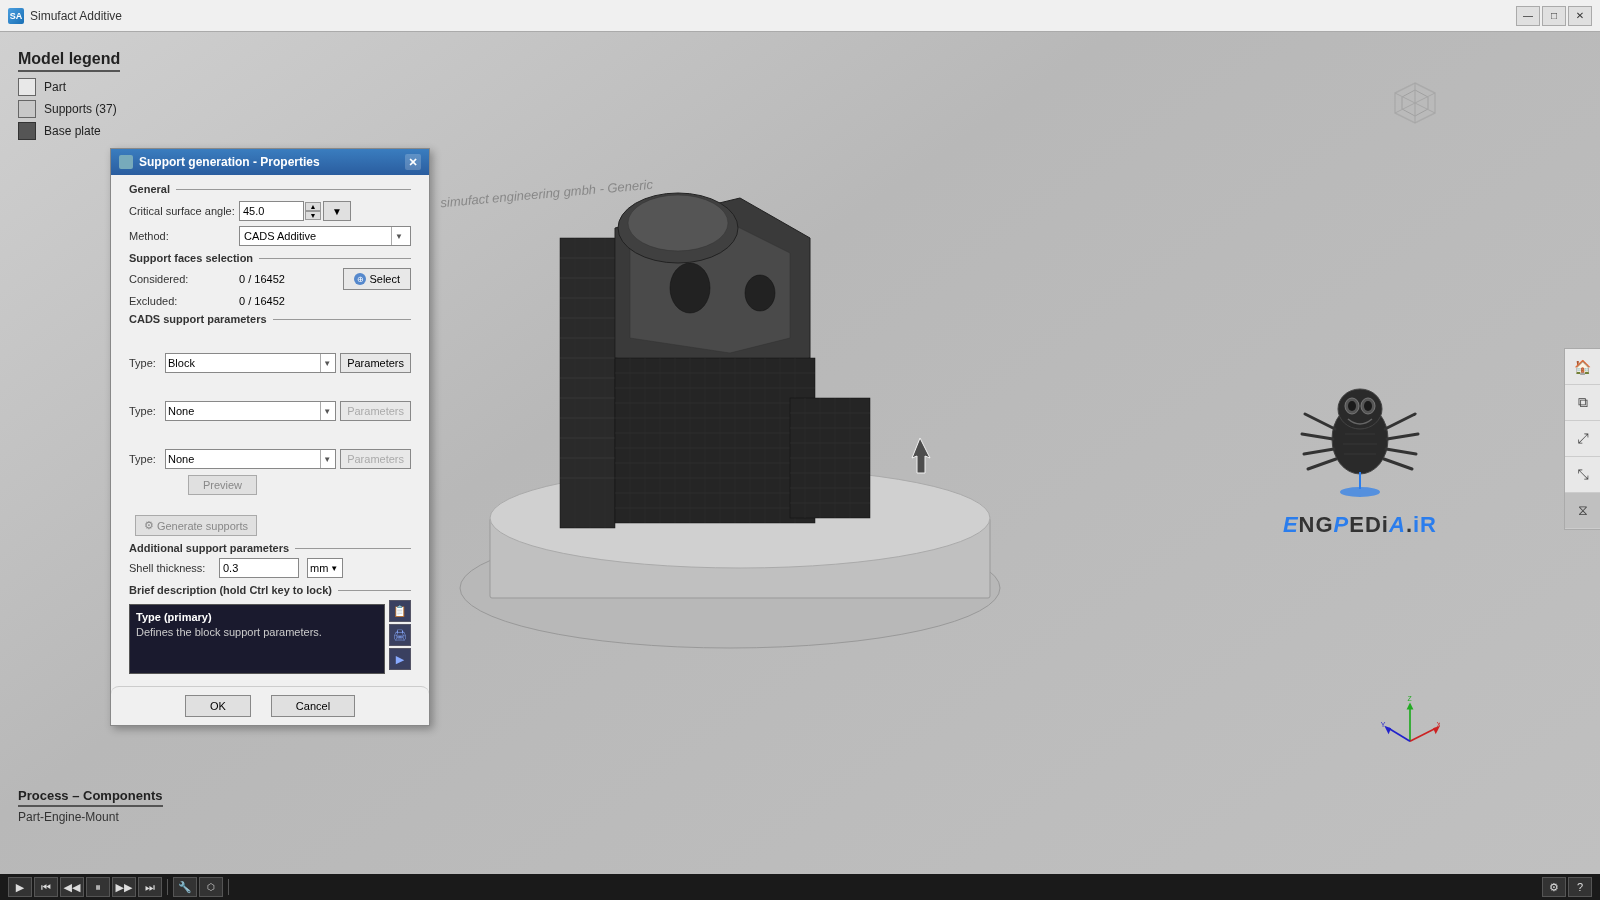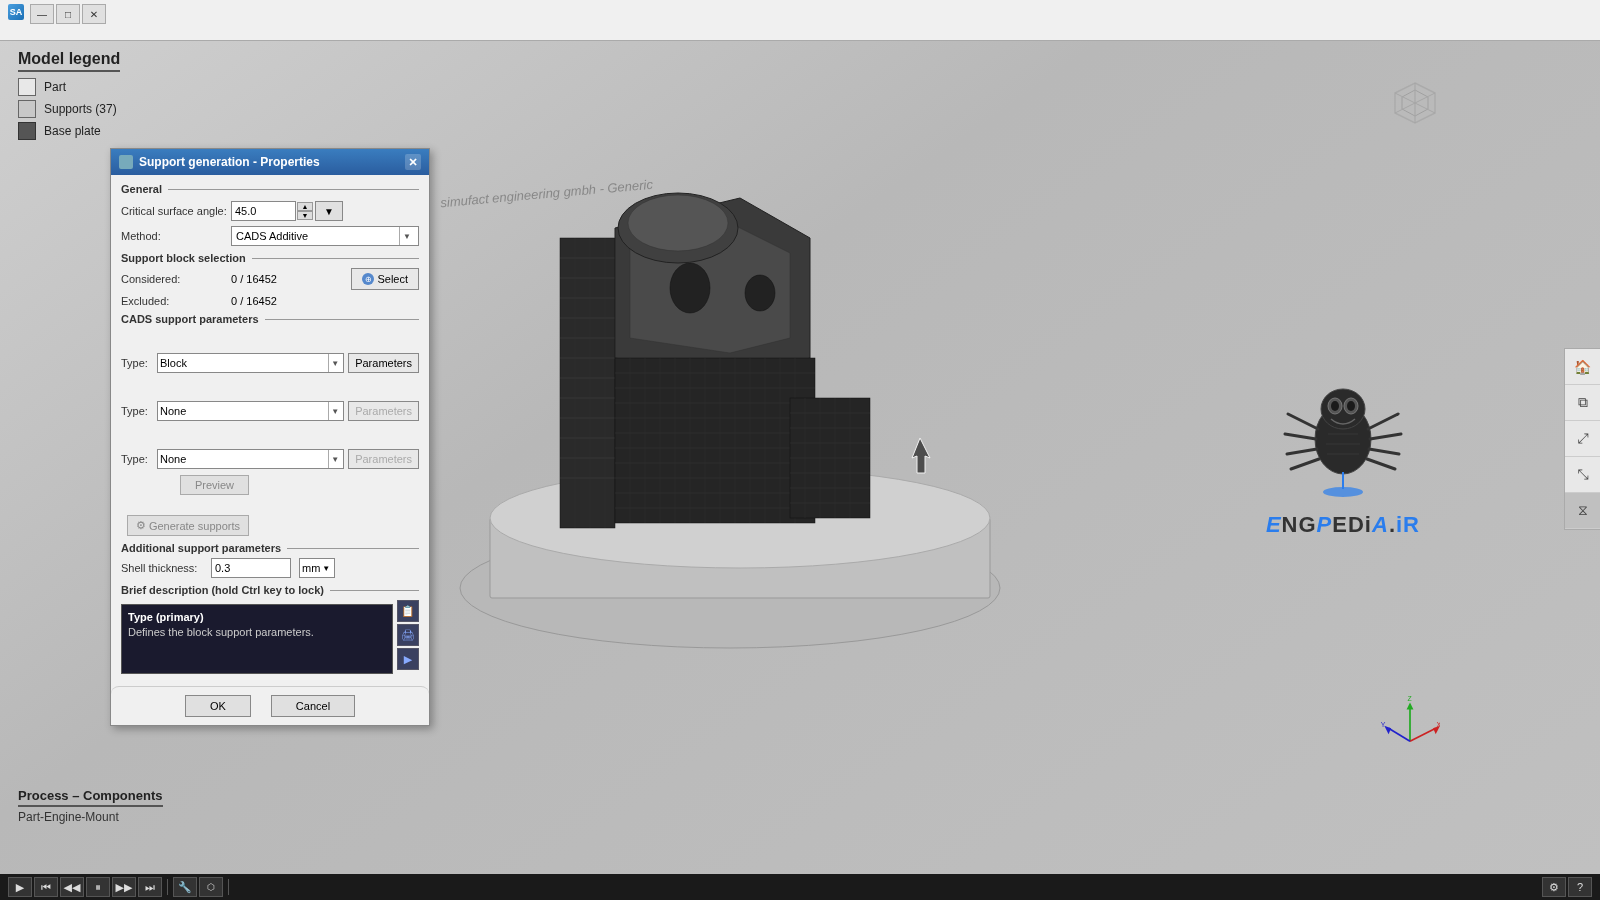--- a/index.html
+++ b/index.html
@@ -10,23 +10,24 @@
       font-family: 'Segoe UI', Arial, sans-serif;
       font-size: 12px;
       background: #c8c8c8;
       position: relative;
     }
 
     
     #titlebar {
       position: absolute;
       top: 0; left: 0; right: 0;
-      height: 41px;
+      height: 32px;
       background: #f0f0f0;
       display: flex;
+      align-items: center;
       padding: 4px 8px;
       border-bottom: 1px solid #aaa;
       z-index: 100;
     }
     #titlebar .title-icon {
       width: 16px; height: 16px;
       margin-right: 6px;
       background: linear-gradient(135deg, #4a9fdf, #1a6fb5);
       border-radius: 2px;
       display: inline-flex;
@@ -103,21 +104,21 @@
       border: 1px solid #888;
     }
     .legend-label {
       font-size: 12px;
       color: #222;
     }
 
     
     .engpedia-logo {
       position: absolute;
-      right: 180px;
+      right: 163px;
       top: 50%;
       transform: translateY(-50%);
       text-align: center;
       z-index: 10;
     }
     .engpedia-logo .spider-icon {
       width: 120px;
       height: 140px;
       margin: 0 auto 8px;
     }
@@ -200,21 +201,21 @@
       cursor: pointer;
       width: 16px; height: 16px;
       display: flex;
       align-items: center;
       justify-content: center;
       background: rgba(255,255,255,0.2);
       border-radius: 2px;
       font-size: 11px;
     }
     .dialog-body {
-      padding: 8px 10px;
+      padding: 8px 18px;
     }
     .section-header {
       font-size: 11px;
       font-weight: bold;
       color: #333;
       margin-bottom: 6px;
       display: flex;
       align-items: center;
     }
     .section-header::after {
@@ -549,20 +550,21 @@
       width: 650px;
       height: 580px;
       z-index: 5;
     }
   </style>
 </head>
 <body>
 
 <div id="titlebar">
   <span class="title-icon">SA</span>
+  <span class="title-text">Simufact Additive</span>
   <div class="window-controls">
     <button class="win-btn">—</button>
     <button class="win-btn">□</button>
     <button class="win-btn close">✕</button>
   </div>
 </div>
 
 <div id="main-area">
 
   <div class="watermark">simufact engineering gmbh - Generic</div>
@@ -753,21 +755,21 @@
       </div>
 
       <div class="form-row">
         <span class="form-label">Method:</span>
         <div class="dropdown-select" style="flex:1; height:20px; border:1px solid #888; background:white; display:flex; align-items:center; padding: 0 4px;">
           <span class="dd-text">CADS Additive</span>
           <span class="dd-arrow">▼</span>
         </div>
       </div>
 
-      <div class="subsection-header">Support block selection</div>
+      <div class="subsection-header">Support faces selection</div>
 
       <div class="form-row">
         <span class="form-label">Considered:</span>
         <span style="flex:1; font-size:11px;">0 / 16452</span>
         <button class="select-btn">
           <span class="select-icon">⊕</span>
           <span>Select</span>
         </button>
       </div>
 

